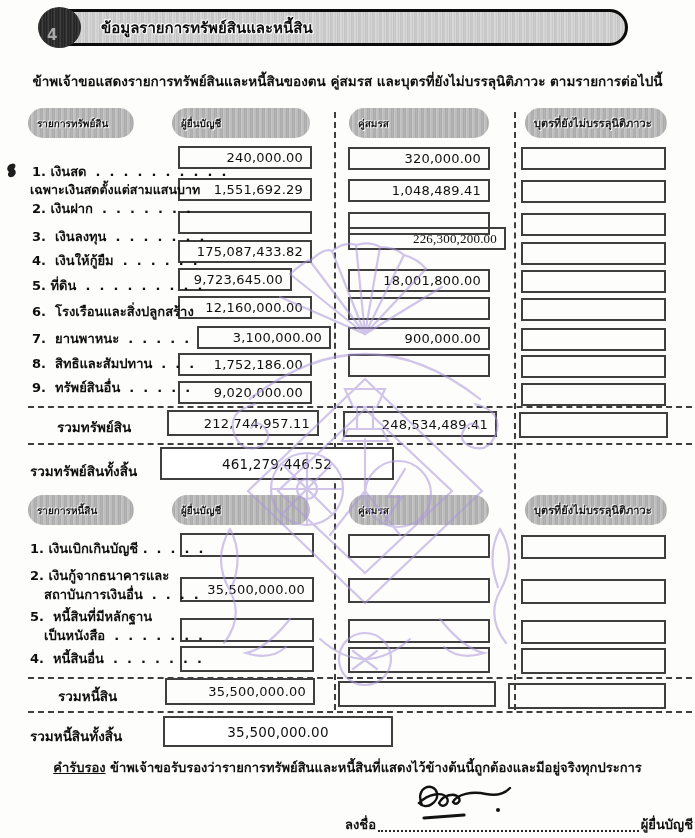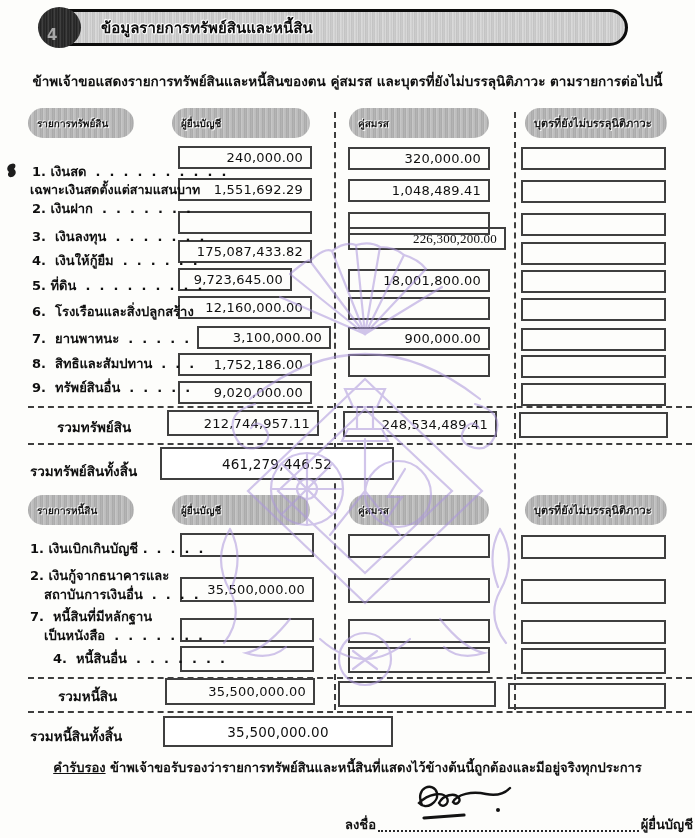--- a/index.html
+++ b/index.html
@@ -142,27 +142,27 @@
   <div class="vbox" style="left:180px;top:533px;width:134px;height:24px;"></div>
   <div class="vbox" style="left:348px;top:534px;width:142px;height:24px;"></div>
   <div class="vbox" style="left:521px;top:535px;width:145px;height:24px;"></div>
 
   <div class="lbl" style="left:30px;top:565px;">2. เงินกู้จากธนาคารและ</div>
   <div class="lbl" style="left:44px;top:584px;">สถาบันการเงินอื่น  .  .  .  .</div>
   <div class="vbox" style="left:180px;top:577px;width:134px;height:25px;">35,500,000.00</div>
   <div class="vbox" style="left:348px;top:578px;width:142px;height:25px;"></div>
   <div class="vbox" style="left:521px;top:579px;width:145px;height:25px;"></div>
 
-  <div class="lbl" style="left:30px;top:606px;">7.  หนี้สินที่มีหลักฐาน</div>
+  <div class="lbl" style="left:30px;top:606px;">5.  หนี้สินที่มีหลักฐาน</div>
   <div class="lbl" style="left:44px;top:625px;">เป็นหนังสือ  .  .  .  .  .  .  .</div>
   <div class="vbox" style="left:180px;top:618px;width:134px;height:24px;"></div>
   <div class="vbox" style="left:348px;top:619px;width:142px;height:24px;"></div>
   <div class="vbox" style="left:521px;top:620px;width:145px;height:24px;"></div>
 
-  <div class="lbl" style="left:30px;top:648px;margin-left:23px;">4.  หนี้สินอื่น  .  .  .  .  .  .  .</div>
+  <div class="lbl" style="left:30px;top:648px;">4.  หนี้สินอื่น  .  .  .  .  .  .  .</div>
   <div class="vbox" style="left:180px;top:646px;width:134px;height:26px;"></div>
   <div class="vbox" style="left:348px;top:647px;width:142px;height:26px;"></div>
   <div class="vbox" style="left:521px;top:648px;width:145px;height:26px;"></div>
 
   <div class="hdash" style="left:28px;top:677px;width:664px;"></div>
   <div class="lbl big" style="left:58px;top:685px;">รวมหนี้สิน</div>
   <div class="vbox" style="left:165px;top:678px;width:150px;height:27px;">35,500,000.00</div>
   <div class="vbox" style="left:338px;top:681px;width:158px;height:26px;"></div>
   <div class="vbox" style="left:508px;top:683px;width:158px;height:26px;"></div>
   <div class="hdash" style="left:28px;top:711px;width:664px;"></div>

